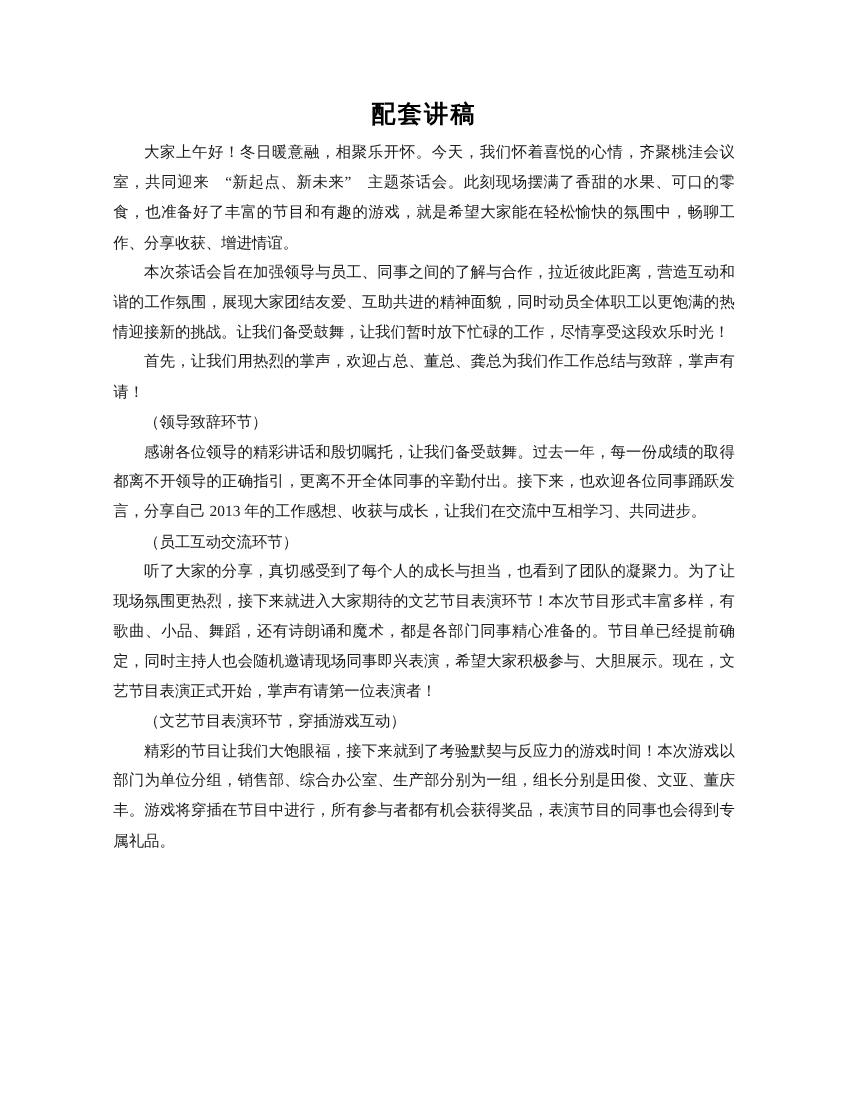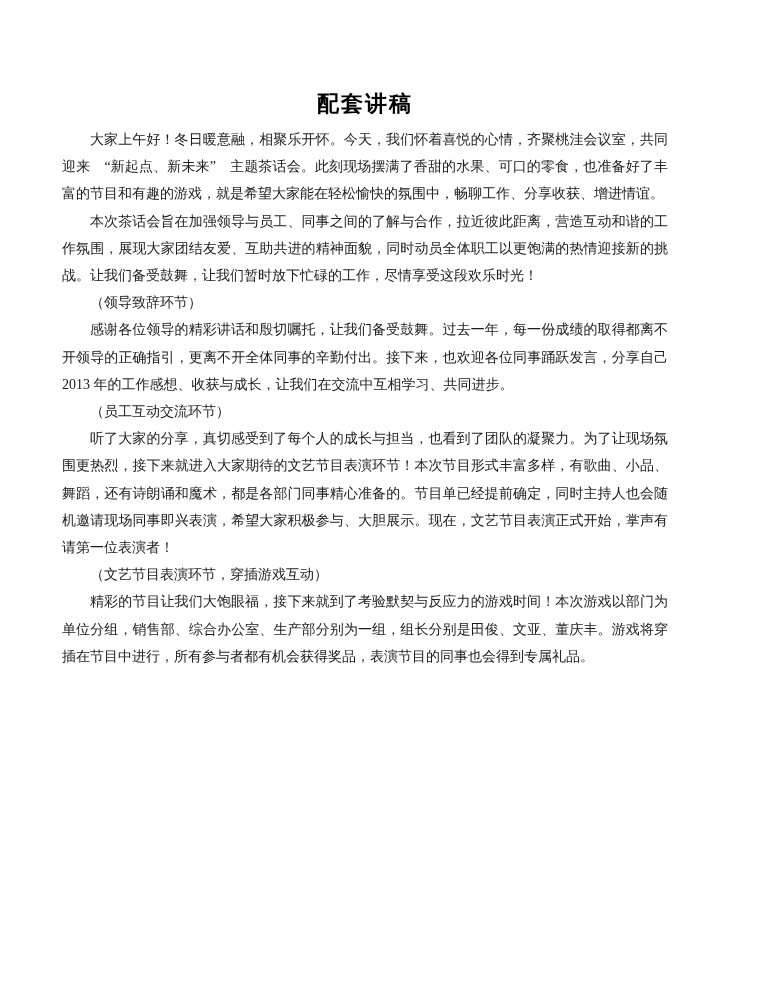--- a/index.html
+++ b/index.html
@@ -7,21 +7,21 @@
     padding: 0;
     background: #ffffff;
   }
   .page {
     position: relative;
     width: 770px;
     height: 1000px;
     margin: 0 auto;
     background: #ffffff;
     box-sizing: border-box;
-    padding: 88px 102px 0 62px;
+    padding: 88px 102px 0 103px;
     font-family: "Liberation Serif", "DejaVu Serif", serif;
     color: #1a1a1a;
     overflow: hidden;
   }
   .doc-title {
     margin: 0 0 6px 0;
     font-size: 22px;
     font-weight: bold;
     line-height: 32px;
     text-align: center;
@@ -43,20 +43,21 @@
   }
 </style>
 </head>
 <body>
 
 <div class="page">
   <h1 class="doc-title">配套讲稿</h1>
   <div class="doc-body">
       <p>大家上午好！冬日暖意融，相聚乐开怀。今天，我们怀着喜悦的心情，齐聚桃洼会议室，共同迎来　“新起点、新未来”　主题茶话会。此刻现场摆满了香甜的水果、可口的零食，也准备好了丰富的节目和有趣的游戏，就是希望大家能在轻松愉快的氛围中，畅聊工作、分享收获、增进情谊。</p>
       <p>本次茶话会旨在加强领导与员工、同事之间的了解与合作，拉近彼此距离，营造互动和谐的工作氛围，展现大家团结友爱、互助共进的精神面貌，同时动员全体职工以更饱满的热情迎接新的挑战。让我们备受鼓舞，让我们暂时放下忙碌的工作，尽情享受这段欢乐时光！</p>
+      <p>首先，让我们用热烈的掌声，欢迎占总、董总、龚总为我们作工作总结与致辞，掌声有请！</p>
       <p>（领导致辞环节）</p>
       <p>感谢各位领导的精彩讲话和殷切嘱托，让我们备受鼓舞。过去一年，每一份成绩的取得都离不开领导的正确指引，更离不开全体同事的辛勤付出。接下来，也欢迎各位同事踊跃发言，分享自己 2013 年的工作感想、收获与成长，让我们在交流中互相学习、共同进步。</p>
       <p>（员工互动交流环节）</p>
       <p>听了大家的分享，真切感受到了每个人的成长与担当，也看到了团队的凝聚力。为了让现场氛围更热烈，接下来就进入大家期待的文艺节目表演环节！本次节目形式丰富多样，有歌曲、小品、舞蹈，还有诗朗诵和魔术，都是各部门同事精心准备的。节目单已经提前确定，同时主持人也会随机邀请现场同事即兴表演，希望大家积极参与、大胆展示。现在，文艺节目表演正式开始，掌声有请第一位表演者！</p>
       <p>（文艺节目表演环节，穿插游戏互动）</p>
       <p>精彩的节目让我们大饱眼福，接下来就到了考验默契与反应力的游戏时间！本次游戏以部门为单位分组，销售部、综合办公室、生产部分别为一组，组长分别是田俊、文亚、董庆丰。游戏将穿插在节目中进行，所有参与者都有机会获得奖品，表演节目的同事也会得到专属礼品。</p>
     </div>
 </div>
 
 </body></html>

